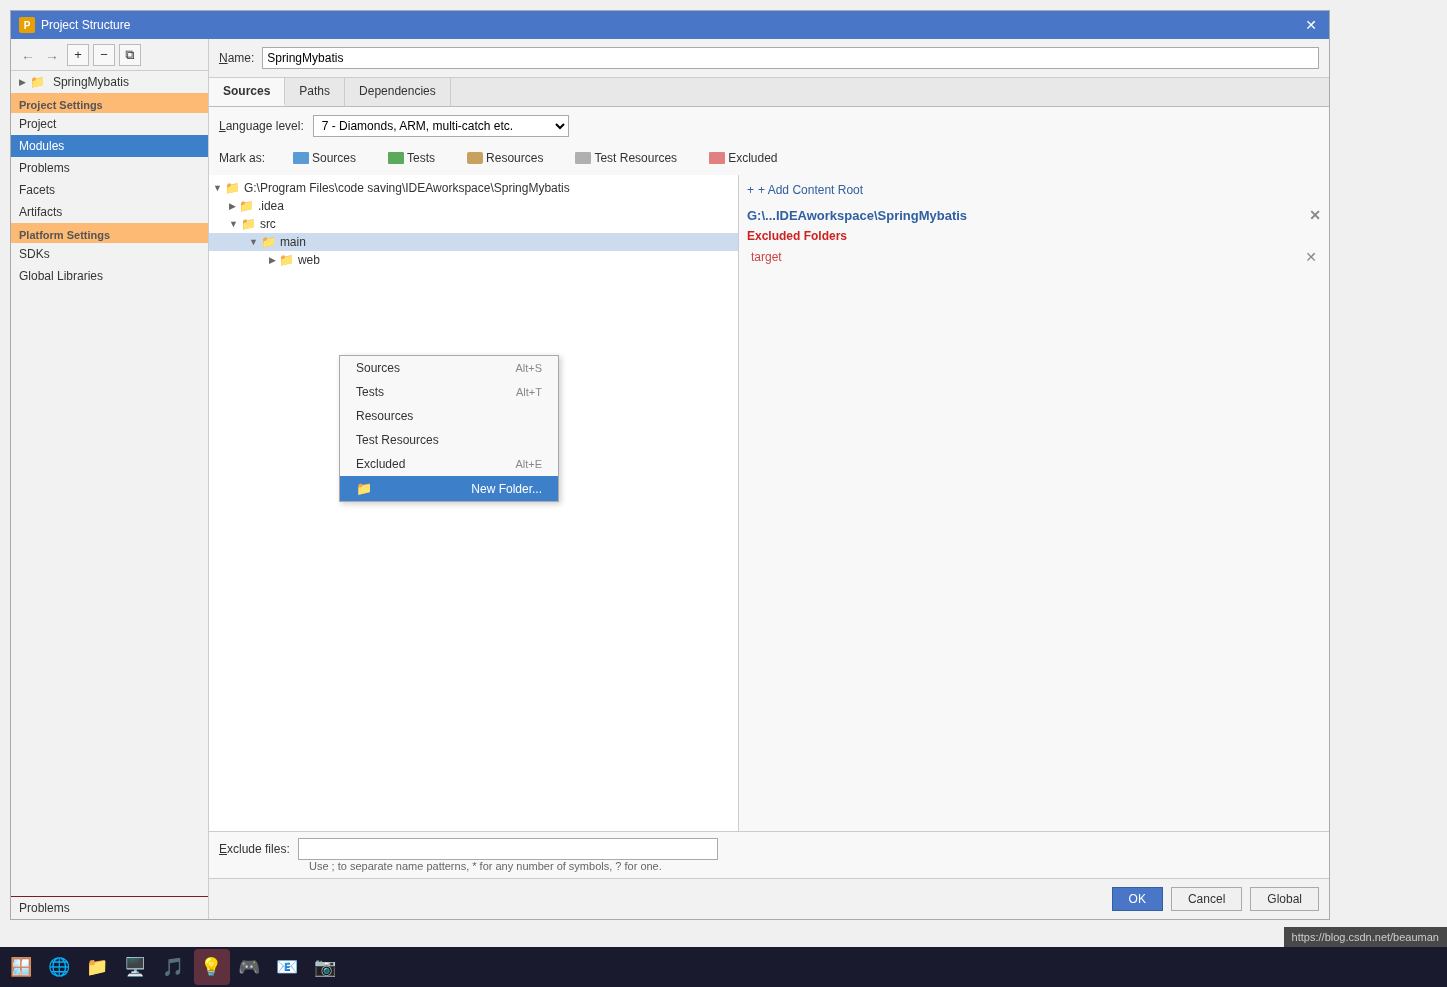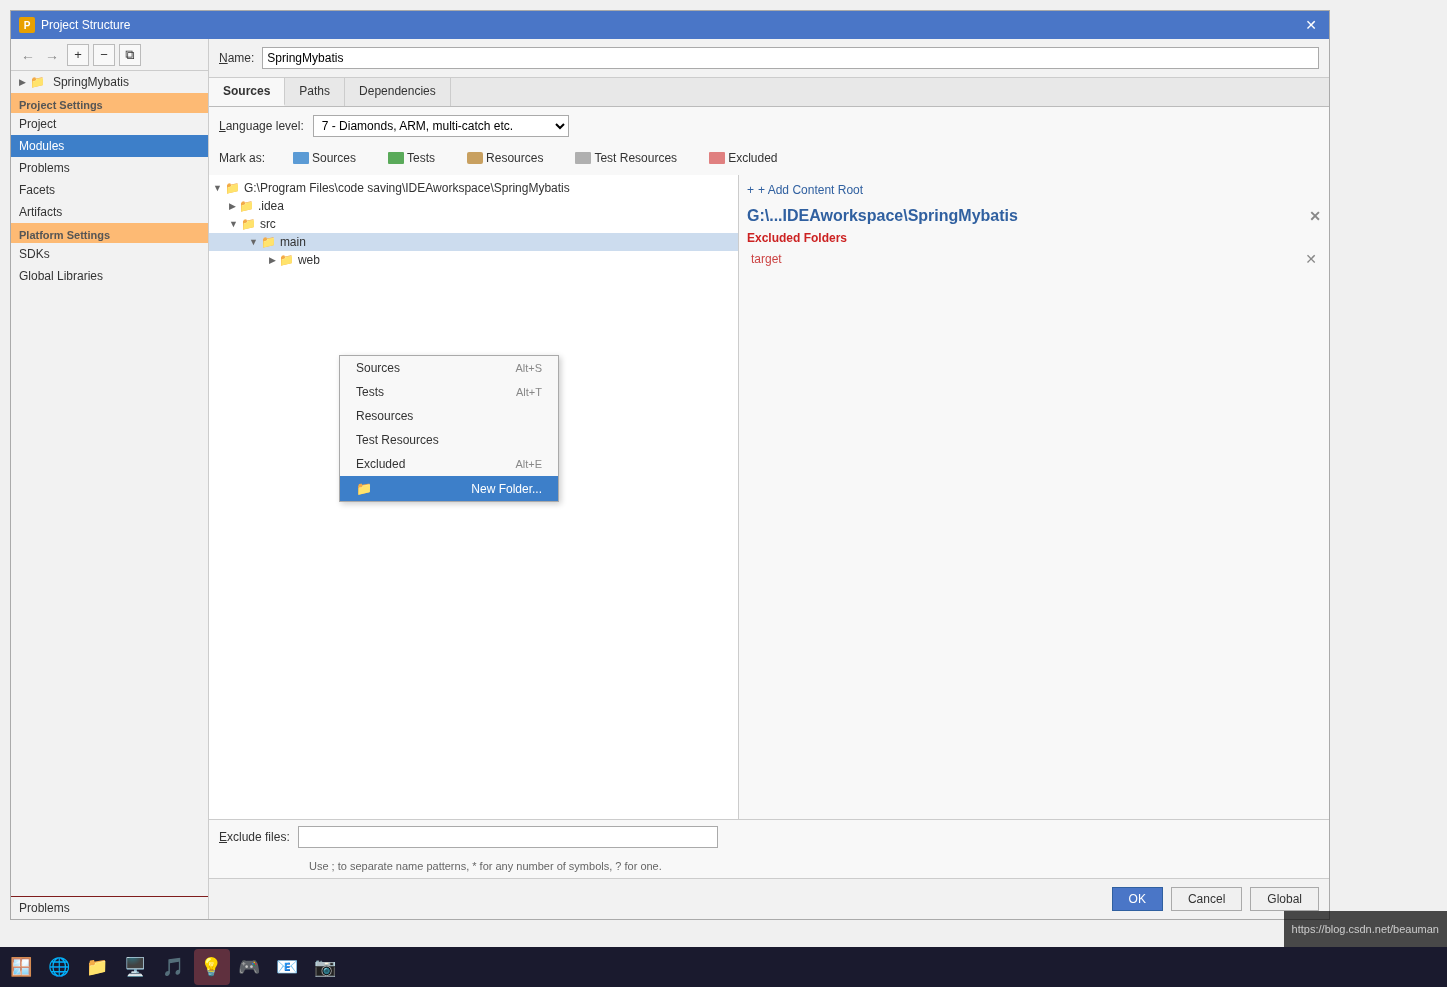--- a/index.html
+++ b/index.html
@@ -310,21 +310,21 @@
       align-items: center;
       justify-content: space-between;
       font-size: 12px;
       font-weight: bold;
       color: #333;
       margin-bottom: 6px;
     }
     .content-root-path {
       color: #3060a0;
       font-weight: bold;
-      font-size: 16px;
+      font-size: 13px;
     }
     .remove-x {
       color: #888;
       cursor: pointer;
       font-size: 14px;
     }
     .excluded-header {
       font-size: 12px;
       font-weight: bold;
       color: #cc2222;
@@ -343,21 +343,21 @@
     .bottom-section {
       border-top: 1px solid #ccc;
       padding: 6px 10px;
       flex-shrink: 0;
       background: #f8f8f8;
     }
     .exclude-row {
       display: flex;
       align-items: center;
       gap: 8px;
-      margin-bottom: 12px;
+      margin-bottom: 0;
     }
     .exclude-label {
       font-size: 12px;
       color: #333;
       white-space: nowrap;
     }
     .exclude-label span { text-decoration: underline; }
     .exclude-input {
       flex: 1;
       height: 22px;
@@ -418,21 +418,21 @@
       cursor: pointer;
       font-size: 18px;
     }
     .statusbar {
       position: absolute;
       bottom: 40px;
       right: 0;
       background: rgba(0,0,0,0.7);
       color: #ccc;
       font-size: 11px;
-      padding: 12px 8px;
+      padding: 4px 8px;
     }
     .nav-arrows {
       display: flex;
       gap: 2px;
     }
     .nav-arrow {
       font-size: 14px;
       color: #888;
       cursor: pointer;
       padding: 2px 4px;

